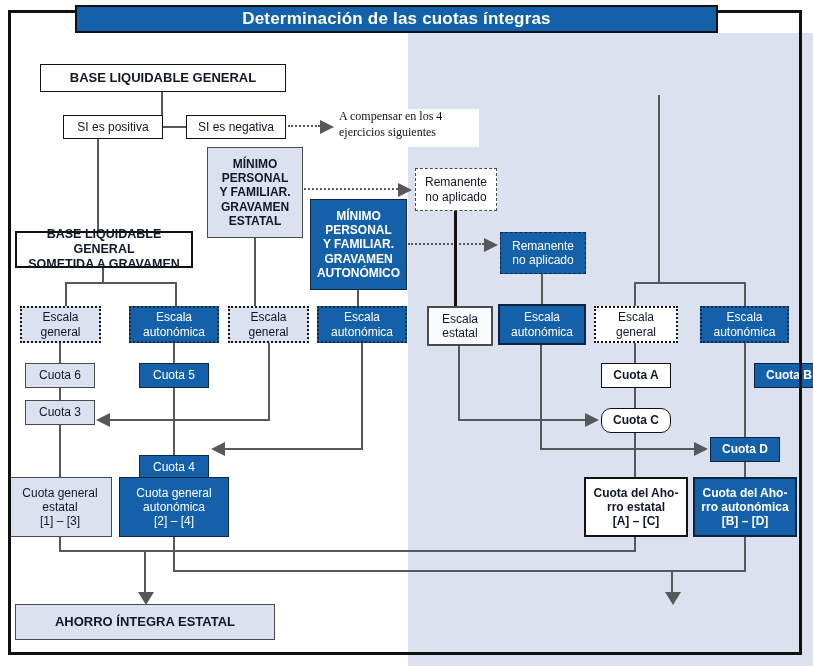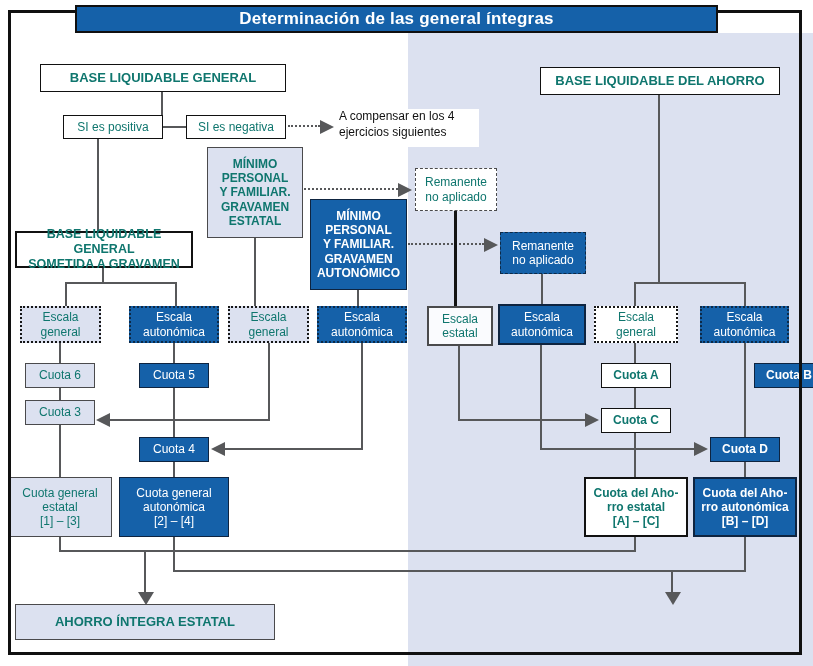--- a/index.html
+++ b/index.html
@@ -12,21 +12,21 @@
   .titlebar{
     position:absolute;left:75px;top:5px;width:643px;height:28px;z-index:7;
     background:#1561a9;border:2px solid #101010;box-sizing:border-box;
     display:flex;align-items:center;justify-content:center;
     color:#fff;font-weight:bold;font-size:17px;letter-spacing:.2px;
   }
   .box{
     position:absolute;box-sizing:border-box;z-index:3;
     display:flex;align-items:center;justify-content:center;text-align:center;
     white-space:pre-line;font-size:12px;line-height:1.18;
-    background:#ffffff;border:1.5px solid #111;color:#0f766e;
+    background:#ffffff;border:1.5px solid #111;color:#0f172a;
   }
   .lav{background:#dce1f0;border:1.5px solid #4a4a4c;}
   .blue{background:#1561a9;color:#fff;border:1.5px solid #0e2440;}
   .bold{font-weight:bold;}
   .b2{border-width:2px;}
   .dotb{border:2px dotted #161616;}
   .blue.dotb{border:2px dotted #0d2946;}
   .dashb{border:1.7px dashed #4a4a4c;}
   .blue.dashb{border:1.7px dashed #0d2946;}
   .grayb{border:2px solid #4a4a4c;background:#fafbfe;}
@@ -98,21 +98,21 @@
   <div class="vline" style="left:744px;top:537px;height:34px;"></div>
   <div class="hline" style="left:173px;top:570px;width:573px;"></div>
   <div class="vline" style="left:144px;top:551px;height:42px;"></div>
   <div class="arr arr-d" style="left:138px;top:592px;"></div>
   <div class="vline" style="left:671px;top:571px;height:22px;"></div>
   <div class="arr arr-d" style="left:665px;top:592px;"></div>
 
   <div class="box bold fs13" style="left:40px;top:64px;width:246px;height:28px;">BASE LIQUIDABLE GENERAL</div>
   <div class="box" style="left:48px;top:115px;width:100px;height:24px;margin-left:15px;">SI es positiva</div>
   <div class="box" style="left:186px;top:115px;width:100px;height:24px;text-align:center;">SI es negativa</div>
-  <div class="note" style="left:339px;top:109px;width:140px;height:38px;text-align:left;">A compensar en los 4
+  <div class="note" style="left:339px;top:109px;width:140px;height:38px;text-align:left;font-family:Liberation Serif, serif;">A compensar en los 4
 ejercicios siguientes</div>
   <div class="box lav bold" style="left:207px;top:147px;width:96px;height:91px;">MÍNIMO
 PERSONAL
 Y FAMILIAR.
 GRAVAMEN
 ESTATAL</div>
   <div class="box blue bold" style="left:310px;top:199px;width:97px;height:91px;">MÍNIMO
 PERSONAL
 Y FAMILIAR.
 GRAVAMEN
@@ -125,55 +125,54 @@
   <div class="box blue dotb" style="left:129px;top:306px;width:90px;height:37px;">Escala
 autonómica</div>
   <div class="box lav dotb" style="left:228px;top:306px;width:81px;height:37px;">Escala
 general</div>
   <div class="box blue dotb" style="left:317px;top:306px;width:90px;height:37px;">Escala
 autonómica</div>
 
   <div class="box lav" style="left:25px;top:363px;width:70px;height:25px;">Cuota 6</div>
   <div class="box blue" style="left:139px;top:363px;width:70px;height:25px;">Cuota 5</div>
   <div class="box lav" style="left:25px;top:400px;width:70px;height:25px;">Cuota 3</div>
-  <div class="box blue" style="left:139px;top:437px;width:70px;height:25px;">Cuota 4</div>
+  <div class="box blue" style="left:139px;top:455px;width:70px;height:25px;">Cuota 4</div>
 
   <div class="box lav" style="left:8px;top:477px;width:104px;height:60px;">Cuota general
 estatal
 [1] – [3]</div>
   <div class="box blue" style="left:119px;top:477px;width:110px;height:60px;">Cuota general
 autonómica
 [2] – [4]</div>
 
   <div class="box lav bold fs13" style="left:15px;top:604px;width:260px;height:36px;">AHORRO ÍNTEGRA ESTATAL</div>
 
-  <div class="box bold fs13" style="left:540px;top:67px;width:240px;height:28px;">BASE LIQUIDABLE DEL AHORRO</div>
   <div class="box dashb" style="left:415px;top:168px;width:82px;height:43px;">Remanente
 no aplicado</div>
   <div class="box blue dashb" style="left:500px;top:232px;width:86px;height:42px;">Remanente
 no aplicado</div>
 
   <div class="box grayb" style="left:427px;top:306px;width:66px;height:40px;">Escala
 estatal</div>
   <div class="box blue b2" style="left:498px;top:304px;width:88px;height:41px;">Escala
 autonómica</div>
   <div class="box dotb" style="left:594px;top:306px;width:84px;height:37px;">Escala
 general</div>
   <div class="box blue dotb" style="left:700px;top:306px;width:89px;height:37px;">Escala
 autonómica</div>
 
   <div class="box bold" style="left:601px;top:363px;width:70px;height:25px;">Cuota A</div>
   <div class="box blue bold" style="left:710px;top:363px;width:70px;height:25px;margin-left:44px;">Cuota B</div>
-  <div class="box bold" style="left:601px;top:408px;width:70px;height:25px;">Cuota C</div>
+  <div class="box bold" style="left:601px;top:408px;width:70px;height:25px;border-radius:10px;">Cuota C</div>
   <div class="box blue bold" style="left:710px;top:437px;width:70px;height:25px;">Cuota D</div>
 
   <div class="box bold b2" style="left:584px;top:477px;width:104px;height:60px;">Cuota del Aho-
 rro estatal
 [A] – [C]</div>
   <div class="box blue bold b2" style="left:693px;top:477px;width:104px;height:60px;">Cuota del Aho-
 rro autonómica
 [B] – [D]</div>
 
 
   <div class="frame"></div>
-  <div class="titlebar">Determinación de las general íntegras</div>
+  <div class="titlebar">Determinación de las cuotas íntegras</div>
 
 </div>
 
 </body></html>

